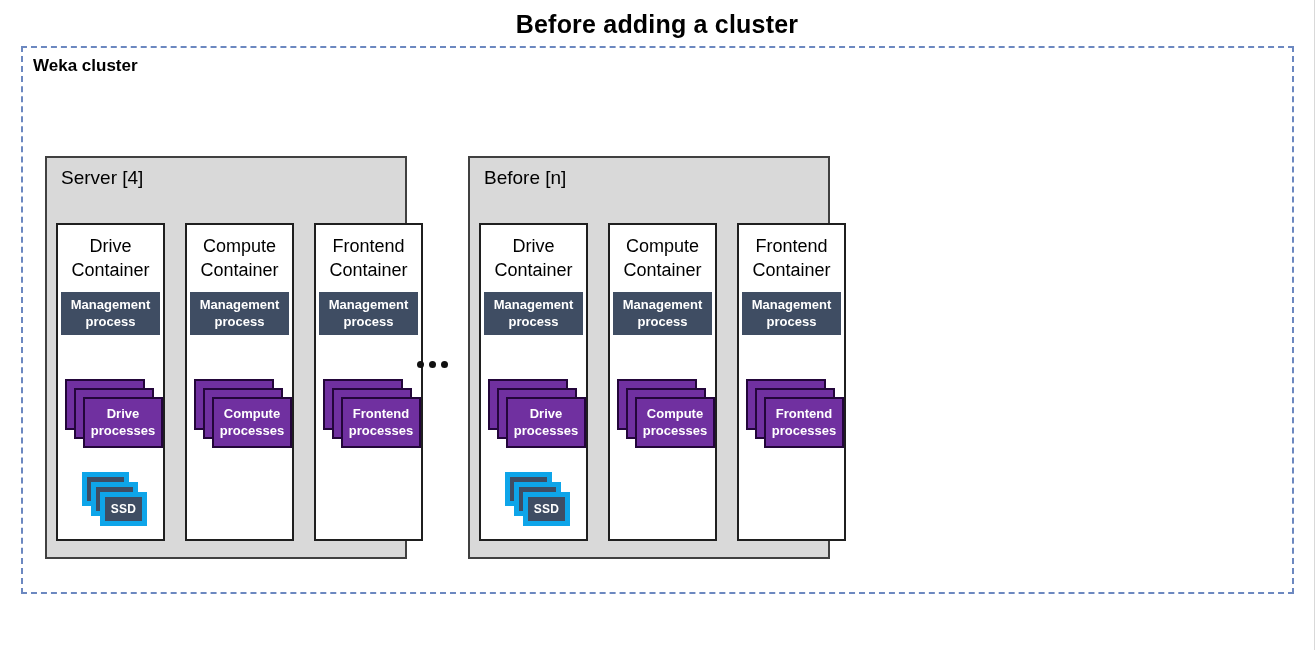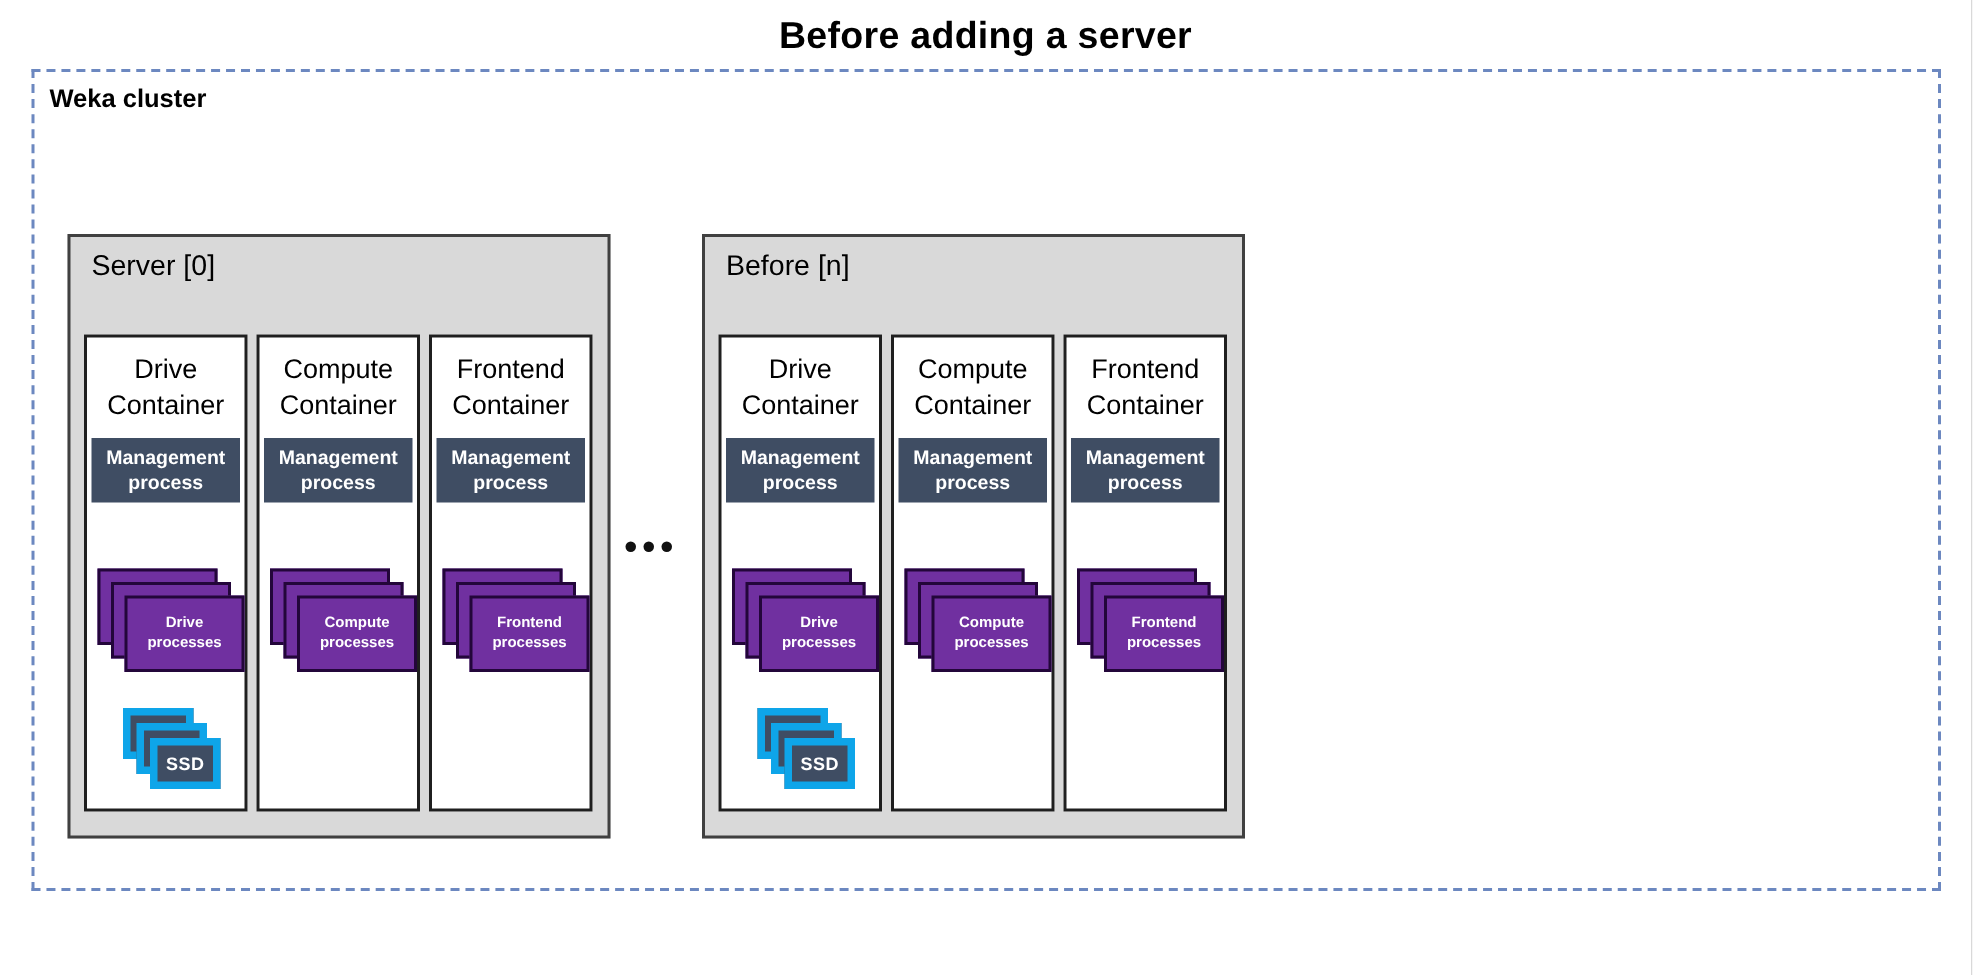--- a/index.html
+++ b/index.html
@@ -59,21 +59,21 @@
     left: 14px;
     top: 9px;
     font-size: 19px;
   }
 
   .containers {
     position: absolute;
     left: 9px;
     top: 65px;
     display: flex;
-    gap: 6px;
+    gap: 20px;
   }
 
   .container-box {
     position: relative;
     width: 109px;
     height: 318px;
     background: #ffffff;
     border: 2px solid #1f1f1f;
   }
 
@@ -118,21 +118,21 @@
   }
   .pb1 { left: 0; top: 0; }
   .pb2 { left: 9px; top: 9px; }
   .pb3 {
     left: 18px; top: 18px;
     display: flex;
     align-items: center;
     justify-content: center;
     text-align: center;
     color: #fff;
-    font-size: 10px;
+    font-size: 13px;
     font-weight: 600;
     line-height: 1.25;
   }
 
   .ssd-stack {
     position: absolute;
     left: 24px;
     top: 247px;
     width: 66px;
     height: 55px;
@@ -169,27 +169,27 @@
     height: 7px;
     border-radius: 50%;
     background: #111;
   }
 </style>
 </head>
 <body>
 
 <div class="page">
 
-  <div class="page-title">Before adding a server</div>
+  <div class="page-title">Before adding a cluster</div>
 
   <div class="cluster">
     <div class="cluster-label">Weka cluster</div>
 
     <div class="server server-0">
-      <div class="server-label">Server [0]</div>
+      <div class="server-label">Server [4]</div>
       <div class="containers">
 
         <div class="container-box">
           <div class="container-title">Drive Container</div>
           <div class="management">Management process</div>
           <div class="process-stack">
             <div class="process-box pb1"></div>
             <div class="process-box pb2"></div>
             <div class="process-box pb3">Drive processes</div>
           </div>

